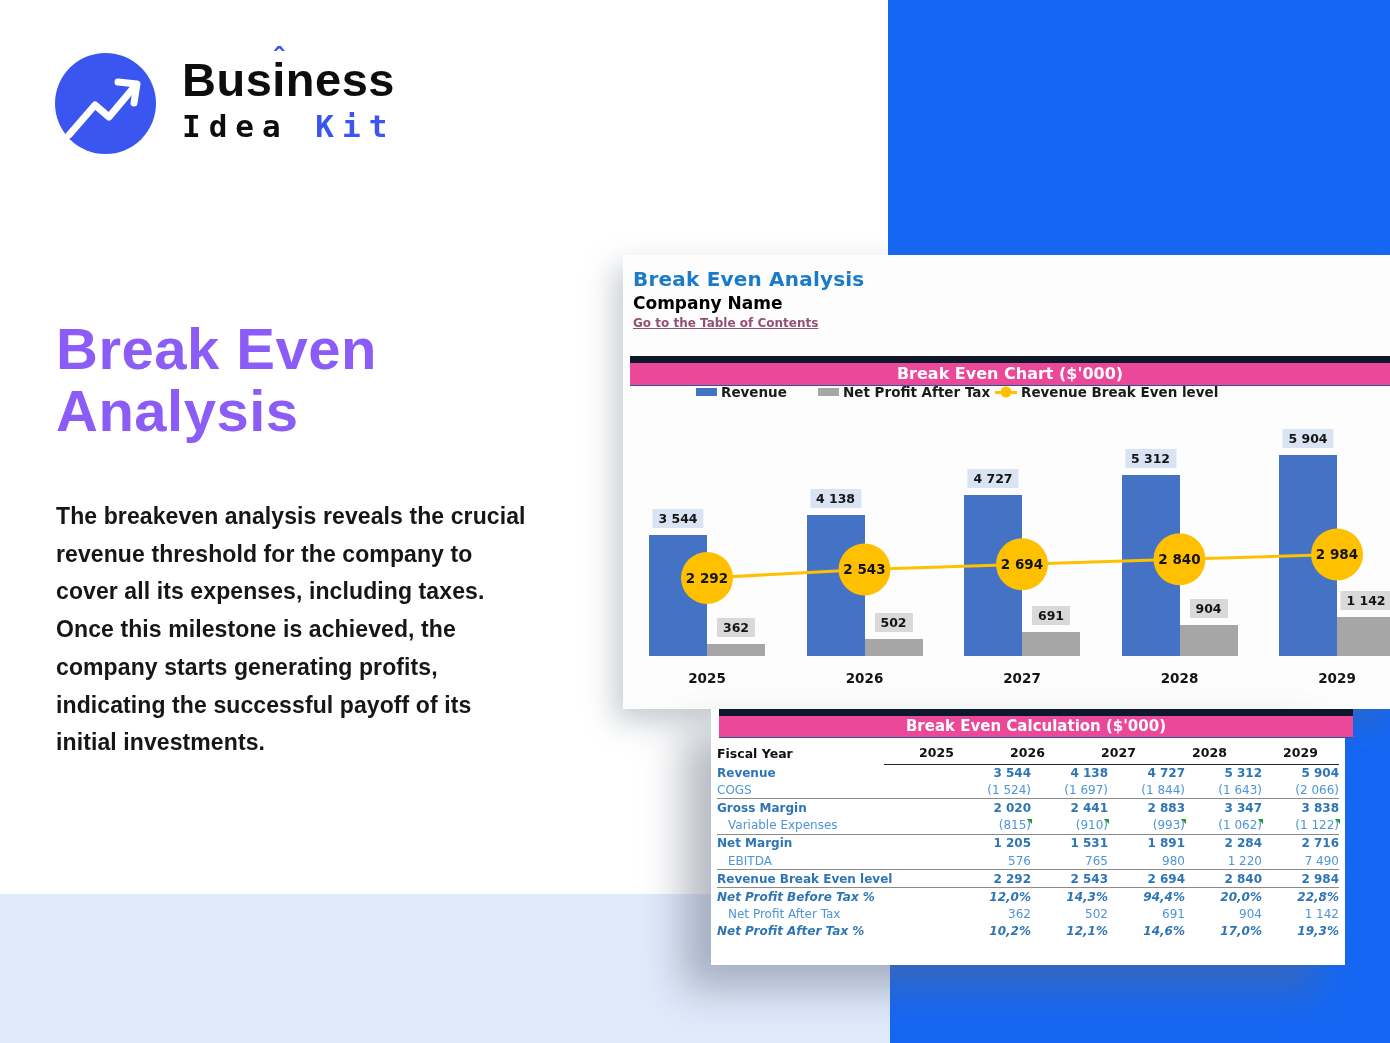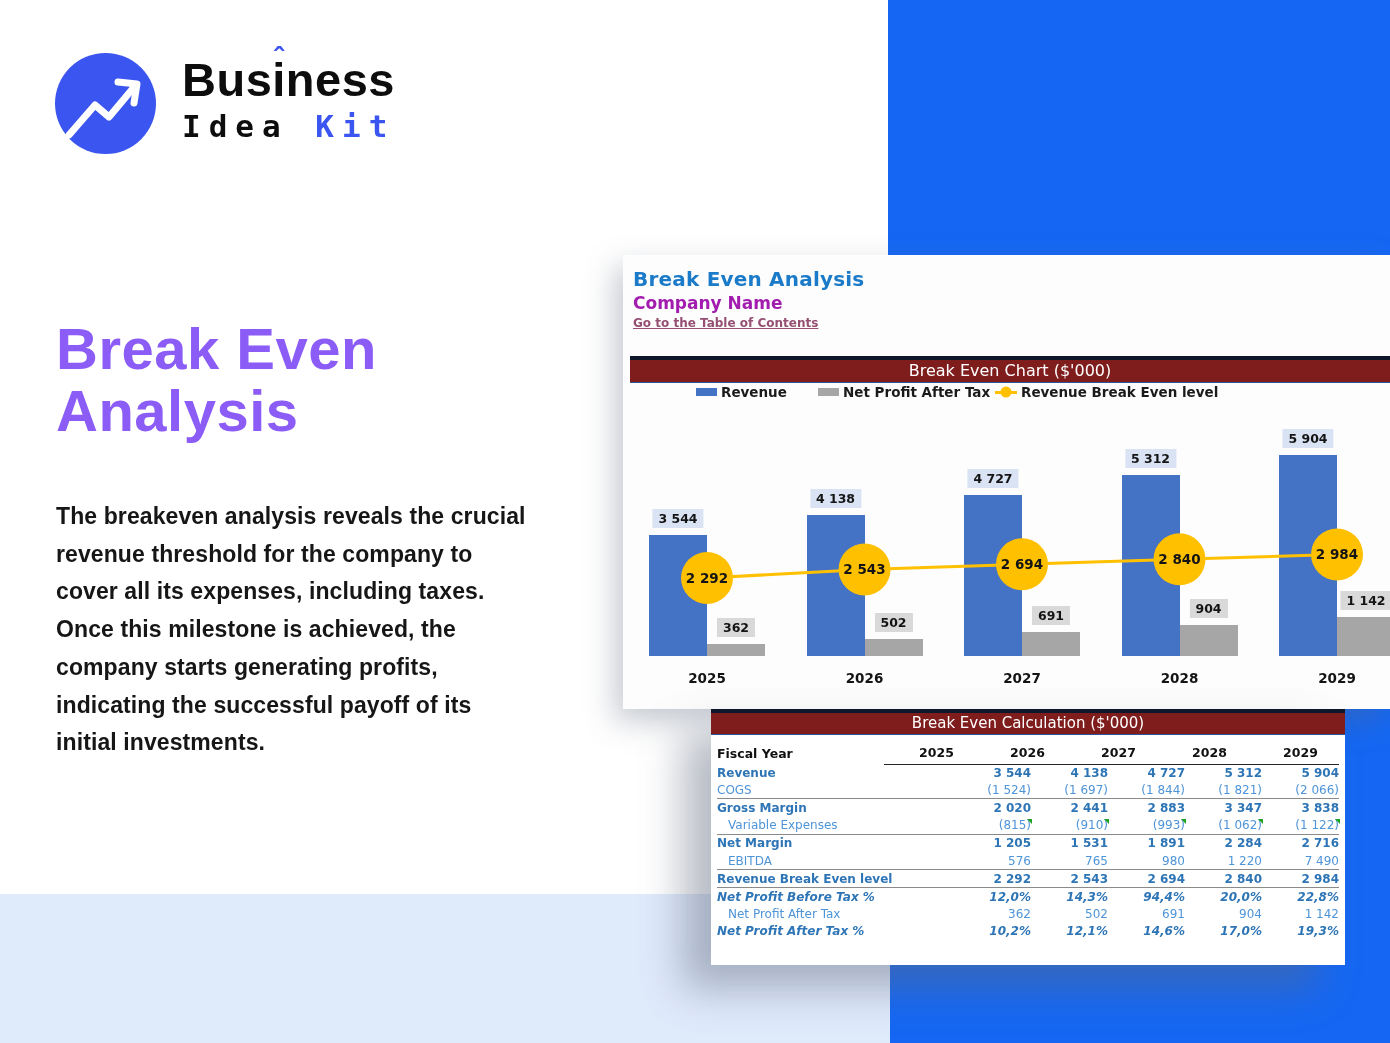--- a/index.html
+++ b/index.html
@@ -33,43 +33,43 @@
     font-size:23px;line-height:1.64;font-weight:700;color:#161616;letter-spacing:.1px;
   }
 
   
   .chart-panel{
     position:absolute;left:623px;top:255px;width:767px;height:454px;background:#fdfdfd;
     box-shadow:-8px 12px 28px rgba(90,100,120,.35);
     font-family:"DejaVu Sans",sans-serif;
   }
   .sheet-title{position:absolute;left:10px;top:12px;font-size:20px;font-weight:700;color:#1B7BC9;letter-spacing:.2px;}
-  .sheet-company{position:absolute;left:10px;top:38px;font-size:17px;font-weight:700;color:#a21caf;}
+  .sheet-company{position:absolute;left:10px;top:38px;font-size:17px;font-weight:700;color:#000000;}
   .sheet-link{position:absolute;left:10px;top:61px;font-size:12px;font-weight:700;color:#954F72;text-decoration:underline;cursor:pointer;}
-  .hdr-bar{position:absolute;background:#7f1d1d;color:#ffffff;font-weight:400;text-align:center;
-    border-top:4px solid #0f172a;border-bottom:1px solid #2f5597;}
+  .hdr-bar{position:absolute;background:#ec4899;color:#ffffff;font-weight:700;text-align:center;
+    border-top:7px solid #0f172a;border-bottom:1px solid #2f5597;}
   .chart-hdr{left:7px;top:101px;width:760px;height:22px;font-size:16px;line-height:22px;}
   .legend{position:absolute;left:0;top:128px;width:767px;height:18px;font-size:13.5px;font-weight:700;color:#1a1a1a;}
   .legend-item{position:absolute;display:flex;align-items:center;height:18px;}
   .sw{display:inline-block;width:21px;height:8px;margin-right:4px;}
   .sw-line{position:relative;display:inline-block;width:22px;height:3px;margin-right:4px;background:#FFC000;}
   .sw-line .dot{position:absolute;left:50%;top:50%;transform:translate(-50%,-50%);width:11px;height:11px;border-radius:50%;background:#FFC000;}
   .plot{position:absolute;left:0;top:140px;width:767px;height:314px;}
   .bar{position:absolute;width:58px;}
   .bar-label{position:absolute;transform:translateX(-50%);font-size:12.5px;font-weight:700;color:#141414;
     padding:2px 6px;white-space:nowrap;}
   .cat-label{position:absolute;transform:translateX(-50%);font-size:13.5px;font-weight:700;color:#141414;}
   .plot svg{position:absolute;left:0;top:0;overflow:visible;}
 
   .table-panel{
     position:absolute;left:711px;top:709px;width:634px;height:256px;background:#ffffff;
     box-shadow:-28px 24px 38px rgba(95,105,125,.45);
     font-family:"DejaVu Sans",sans-serif;
   }
-  .calc-hdr{left:0;top:0;width:634px;height:21px;font-size:15px;line-height:21px;}
+  .calc-hdr{left:8px;top:0;width:634px;height:21px;font-size:15px;line-height:21px;}
   .tbl{position:absolute;left:6px;top:33px;width:622px;}
   .trow{display:flex;align-items:center;height:17.2px;font-size:12px;}
   .trow-hdr{height:22px;font-size:12.5px;font-weight:700;color:#111;}
   .tlabel{flex:1;white-space:nowrap;}
   .tval{width:77px;text-align:right;position:relative;white-space:nowrap;}
   .trow-hdr .tval{border-bottom:1.5px solid #262626;height:100%;line-height:22px;text-align:center;padding-left:14px;}
   .r-bold{color:#2E75B6;font-weight:700;}
   .r-reg{color:#4E94D8;}
   .r-pct{color:#2E75B6;font-weight:700;font-style:italic;}
   .r-border{border-bottom:1px solid #8a8a8a;}
@@ -180,21 +180,21 @@
           <div class="tval">4 138</div>
           <div class="tval">4 727</div>
           <div class="tval">5 312</div>
           <div class="tval">5 904</div>
         </div>
         <div class="trow r-reg r-border">
           <div class="tlabel">COGS</div>
           <div class="tval">(1 524)</div>
           <div class="tval">(1 697)</div>
           <div class="tval">(1 844)</div>
-          <div class="tval">(1 821)</div>
+          <div class="tval">(1 643)</div>
           <div class="tval">(2 066)</div>
         </div>
         <div class="trow r-bold">
           <div class="tlabel">Gross Margin</div>
           <div class="tval">2 020</div>
           <div class="tval">2 441</div>
           <div class="tval">2 883</div>
           <div class="tval">3 347</div>
           <div class="tval">3 838</div>
         </div>

